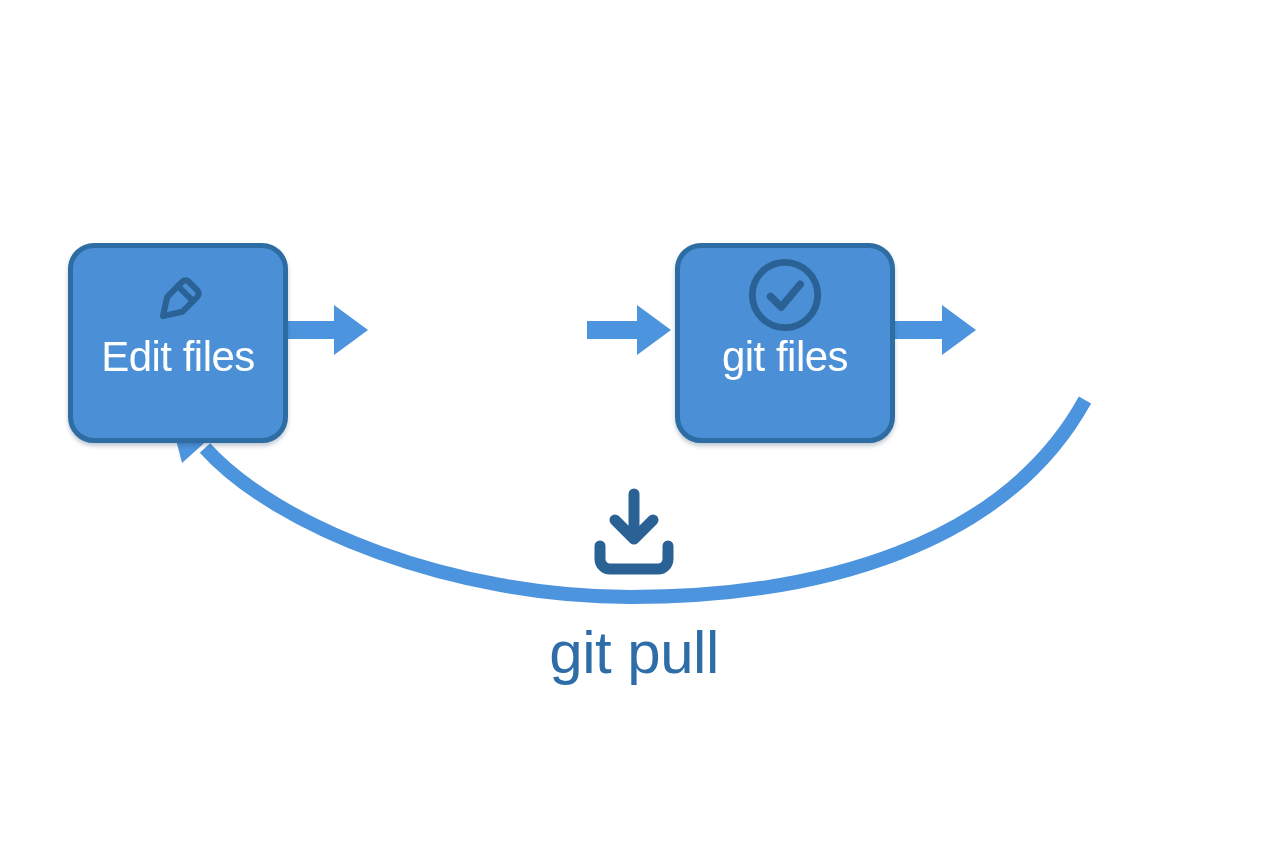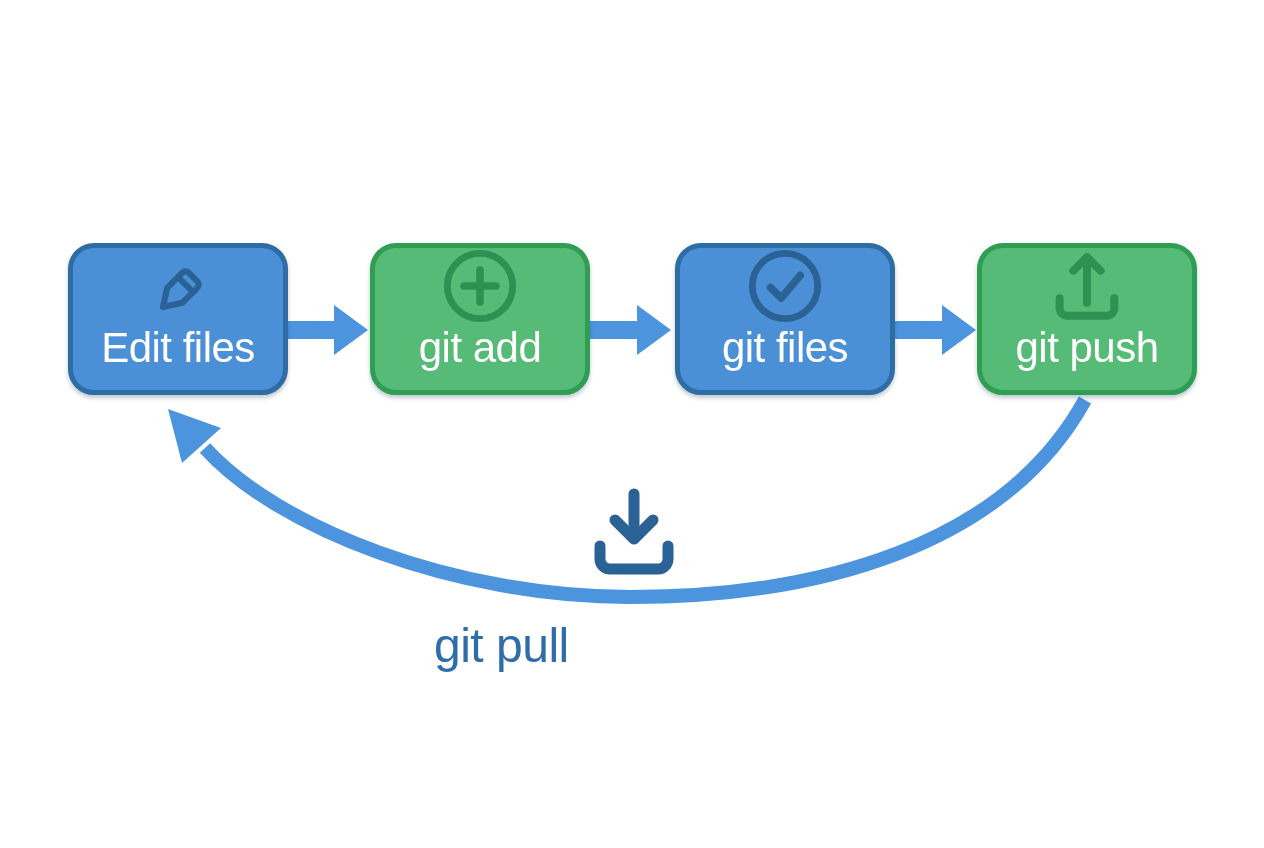--- a/index.html
+++ b/index.html
@@ -19,27 +19,28 @@
     left: 0; top: 0;
     width: 1264px; height: 848px;
     z-index: 1;
   }
   .arrow-fill { fill: var(--arrow-blue); }
   .pull-stroke { stroke: var(--arrow-blue); fill: none; }
 
   .node {
     position: absolute;
     width: 220px;
-    height: 152px;
+    height: 200px;
     border-radius: 26px;
     border: 5px solid;
     box-shadow: 0 3px 4px rgba(30, 60, 90, 0.28);
     display: flex;
     flex-direction: column;
     align-items: center;
+    padding-top: 9px;
     z-index: 2;
   }
   .node.blue  { background: var(--node-blue-fill);  border-color: var(--node-blue-border); }
   .node.green { background: var(--node-green-fill); border-color: var(--node-green-border); }
 
   .node .icon { width: 76px; height: 76px; flex: 0 0 auto; }
   .icon-stroke-blue  { stroke: var(--icon-blue);  fill: none; }
   .icon-stroke-green { stroke: var(--icon-green); fill: none; }
 
   .node .label {
@@ -61,21 +62,22 @@
     position: absolute;
     left: 584px; top: 486px;
     width: 100px; height: 100px;
     z-index: 2;
   }
 
   .pull-label {
     position: absolute;
     left: 434px; top: 618px;
     width: 400px;
-    font-size: 48px;
+    text-align: center;
+    font-size: 60px;
     font-weight: 500;
     letter-spacing: -0.5px;
     color: var(--pull-text-blue);
     z-index: 2;
   }
 </style>
 </head>
 <body>
 
 <div class="canvas">
@@ -95,50 +97,31 @@
   <div class="node blue" id="node-edit-files">
     <svg class="icon" viewBox="0 0 100 100">
       <g transform="rotate(45 50 58)" class="icon-stroke-blue" stroke-width="8" stroke-linejoin="round" stroke-linecap="round">
         <path d="M36 36 a6 6 0 0 1 6 -6 h16 a6 6 0 0 1 6 6 v28 L50 86 L36 64 Z"></path>
         <path d="M36 44 H64"></path>
       </g>
     </svg>
     <span class="label">Edit files</span>
   </div>
 
-  <div class="node green" id="node-git-add">
-    <svg class="icon" viewBox="0 0 100 100">
-      <g class="icon-stroke-green" stroke-linecap="round">
-        <circle cx="50" cy="50" r="43" stroke-width="9"></circle>
-        <path d="M29 50 H71 M50 29 V71" stroke-width="10"></path>
-      </g>
-    </svg>
-    <span class="label">git add</span>
-  </div>
 
   <div class="node blue" id="node-git-commit">
     <svg class="icon" viewBox="0 0 100 100">
       <g class="icon-stroke-blue" stroke-linecap="round" stroke-linejoin="round">
         <circle cx="50" cy="50" r="43" stroke-width="9"></circle>
         <path d="M31 52 L45 66 L70 36" stroke-width="10"></path>
       </g>
     </svg>
     <span class="label">git files</span>
   </div>
 
-  <div class="node green" id="node-git-push">
-    <svg class="icon" viewBox="0 0 100 100">
-      <g class="icon-stroke-green" stroke-width="10.5" stroke-linecap="round" stroke-linejoin="round">
-        <path d="M50 72 V12"></path>
-        <path d="M32 30 L50 12 L68 30"></path>
-        <path d="M14 66 v13 a10 10 0 0 0 10 10 h52 a10 10 0 0 0 10 -10 v-13"></path>
-      </g>
-    </svg>
-    <span class="label">git push</span>
-  </div>
 
   <svg class="pull-icon" viewBox="0 0 100 100">
     <g stroke="var(--icon-blue)" fill="none" stroke-width="11" stroke-linecap="round" stroke-linejoin="round">
       <path d="M50 8 V46"></path>
       <path d="M31 34 L50 53 L69 34"></path>
       <path d="M16 60 v13 a10 10 0 0 0 10 10 h48 a10 10 0 0 0 10 -10 v-13"></path>
     </g>
   </svg>
 
   <div class="pull-label">git pull</div>

